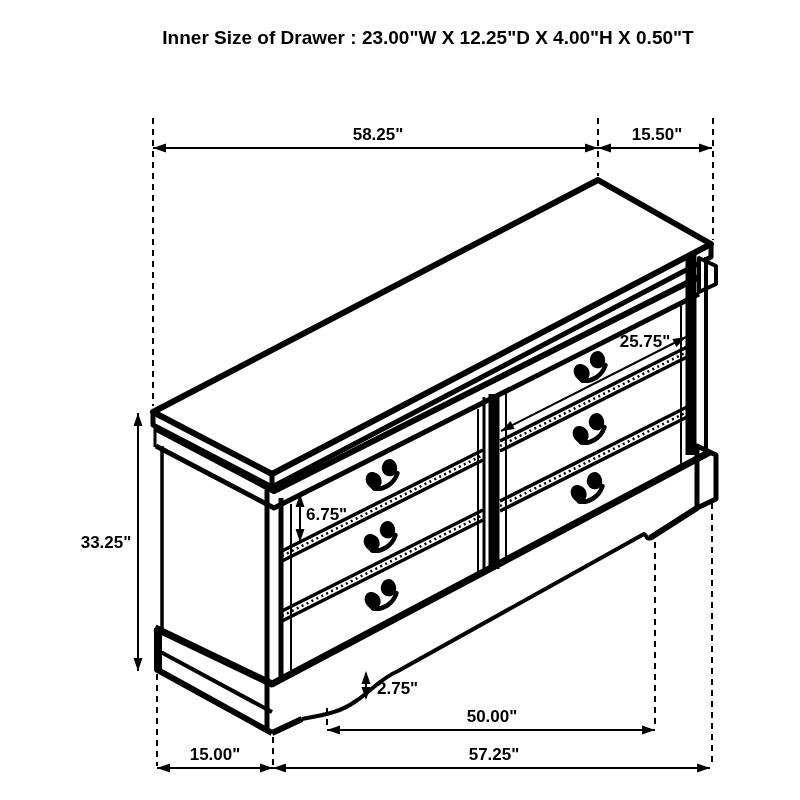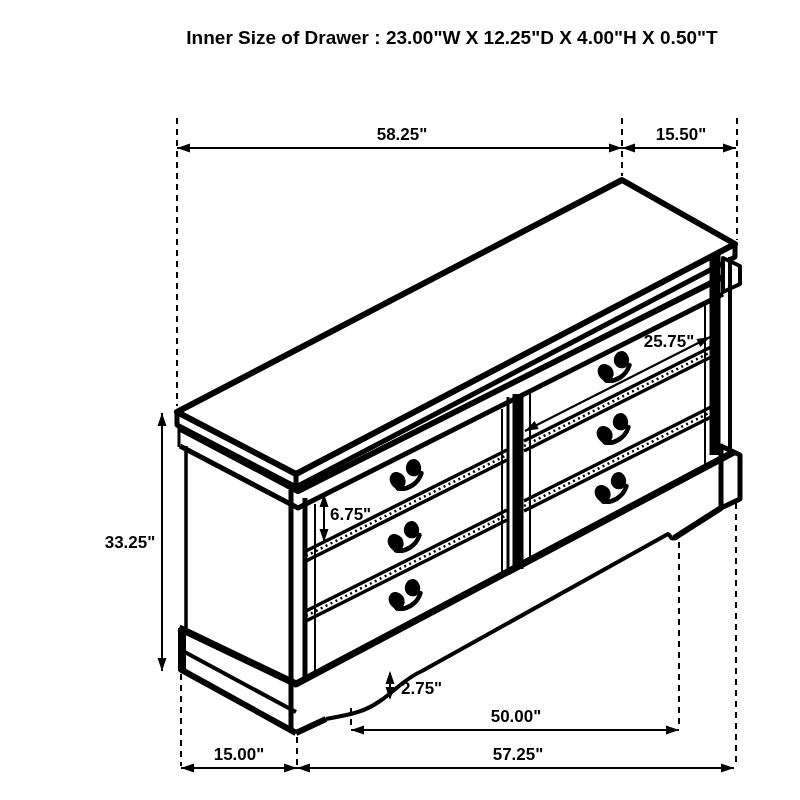--- a/index.html
+++ b/index.html
@@ -9,21 +9,20 @@
     width: 800px;
     height: 800px;
     overflow: hidden;
     font-family: "Liberation Sans", sans-serif;
   }
   .stage {
     position: relative;
     width: 689px;
     height: 800px;
     background: #ffffff;
-    padding-left: 24px;
   }
   svg { display: block; }
   .dim-label {
     font-family: "Liberation Sans", sans-serif;
     font-weight: bold;
     font-size: 17px;
     fill: #000000;
   }
   .title-label {
     font-family: "Liberation Sans", sans-serif;

